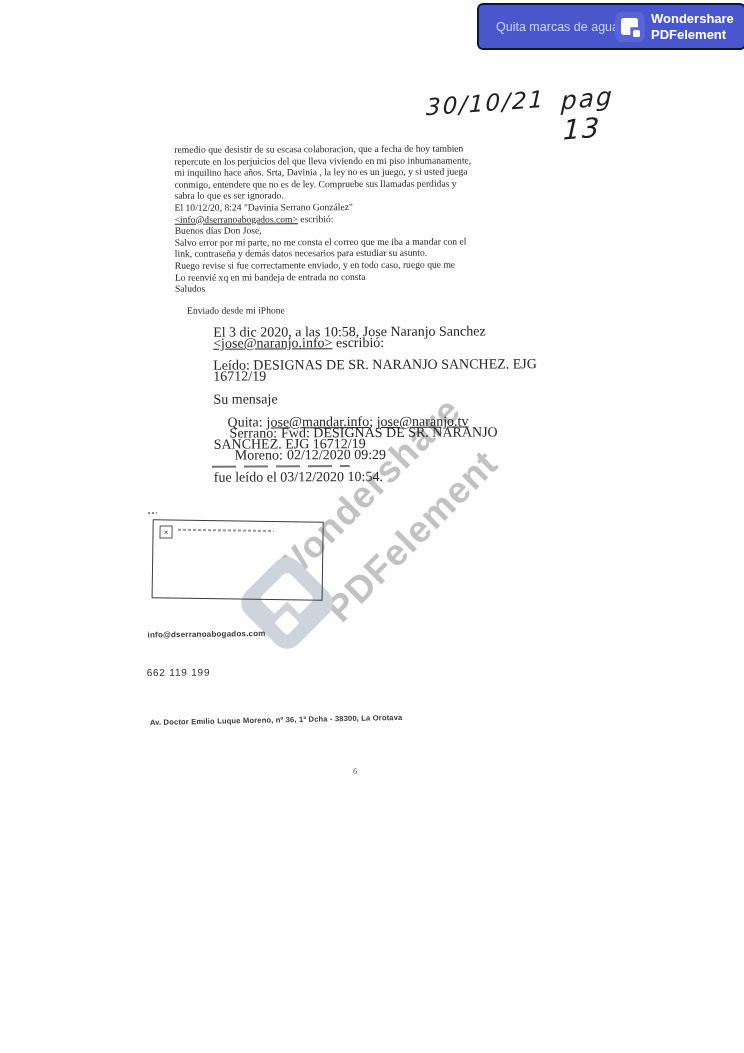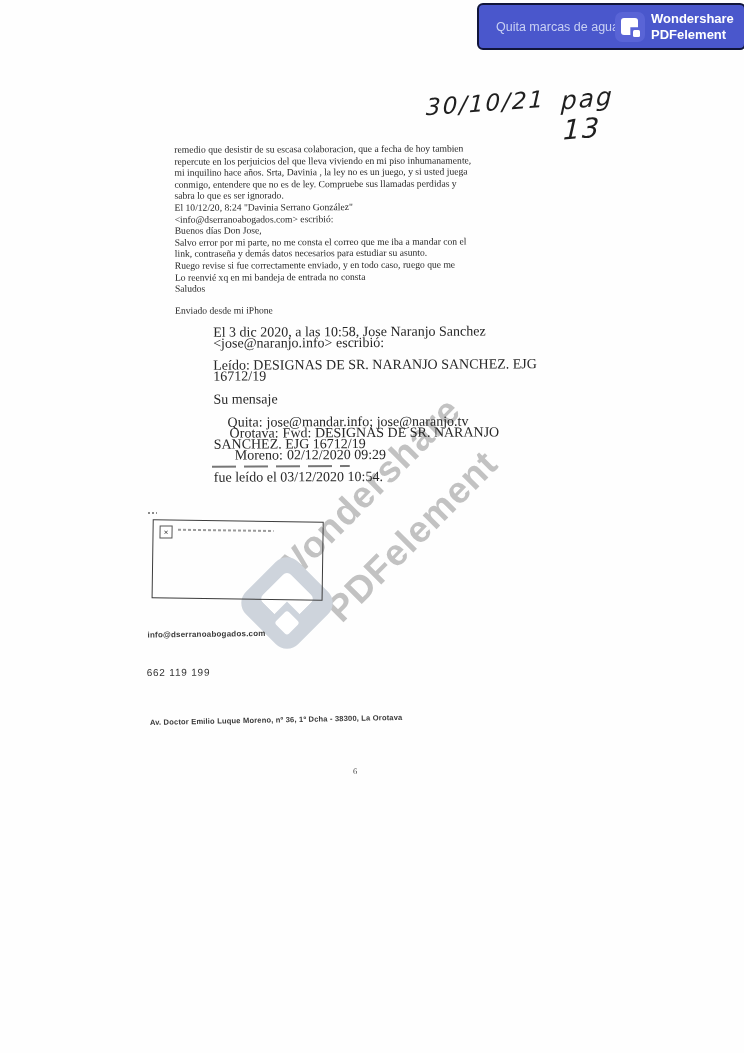--- a/index.html
+++ b/index.html
@@ -35,29 +35,29 @@
     color:#1f1f1f;z-index:3;letter-spacing:2px;}
   .hand-date{left:426px;top:90px;font-size:23px;transform:rotate(-4deg) skewX(-6deg);}
   .hand-pag{left:561px;top:84px;font-size:25px;transform:rotate(-6deg) skewX(-8deg);}
   .hand-num{left:563px;top:113px;font-size:27px;transform:rotate(-4deg) skewX(-6deg);}
 
   
   .scan{position:absolute;inset:0;z-index:2;transform:rotate(-0.25deg);color:#272727;}
   .tline{white-space:nowrap;}
   .para1{position:absolute;left:176px;top:143px;width:352px;
     font-size:9.6px;line-height:11.6px;}
-  .sentfrom{position:absolute;left:176px;top:304px;font-size:9.6px;}
+  .sentfrom{position:absolute;left:188px;top:304px;font-size:9.6px;}
   .receipt{position:absolute;left:214px;top:326px;width:300px;
     font-size:14px;line-height:11px;}
   .mt11{margin-top:11px;}
   .mt12{margin-top:12px;}
   .ind14{padding-left:14px;}
   .ind16{padding-left:16px;}
   .ind21{padding-left:21px;}
-  .u{}
+  .u{text-decoration:underline;}
   .lbl{margin-right:4px;}
   .sep{width:138px;height:1.6px;margin:5px 0 4px -2px;
     background:repeating-linear-gradient(90deg,#767676 0 24px,transparent 24px 32px);}
 
   
   .imgbox{position:absolute;left:152px;top:520px;width:169px;height:77px;
     border:1.3px solid #3d3d3d;transform:rotate(1.1deg);background:transparent;}
   .imgbox .xicon{position:absolute;left:6px;top:5px;width:11px;height:11px;
     border:1px solid #555;display:flex;align-items:center;justify-content:center;
     font-size:6px;color:#333;font-family:"DejaVu Sans",sans-serif;}
@@ -132,21 +132,21 @@
       <div class="tline">
         <span class="u">&lt;jose@naranjo.info&gt;</span><span> escribió:</span>
       </div>
       <div class="tline mt11">Leído: DESIGNAS DE SR. NARANJO SANCHEZ. EJG</div>
       <div class="tline">16712/19</div>
       <div class="tline mt12">Su mensaje</div>
       <div class="tline mt12 ind14">
         <span class="lbl">Quita:</span><span class="u">jose@mandar.info</span><span>; </span><span class="u">jose@naranjo.tv</span>
       </div>
       <div class="tline ind16">
-        <span class="lbl">Orotava:</span><span>Fwd: DESIGNAS DE SR. NARANJO</span>
+        <span class="lbl">Serrano:</span><span>Fwd: DESIGNAS DE SR. NARANJO</span>
       </div>
       <div class="tline">SANCHEZ. EJG 16712/19</div>
       <div class="tline ind21">
         <span class="lbl">Moreno:</span><span>02/12/2020 09:29</span>
       </div>
       <div class="sep"></div>
       <div class="tline">fue leído el 03/12/2020 10:54.</div>
     </div>
 
     <div class="boxmark"></div>

